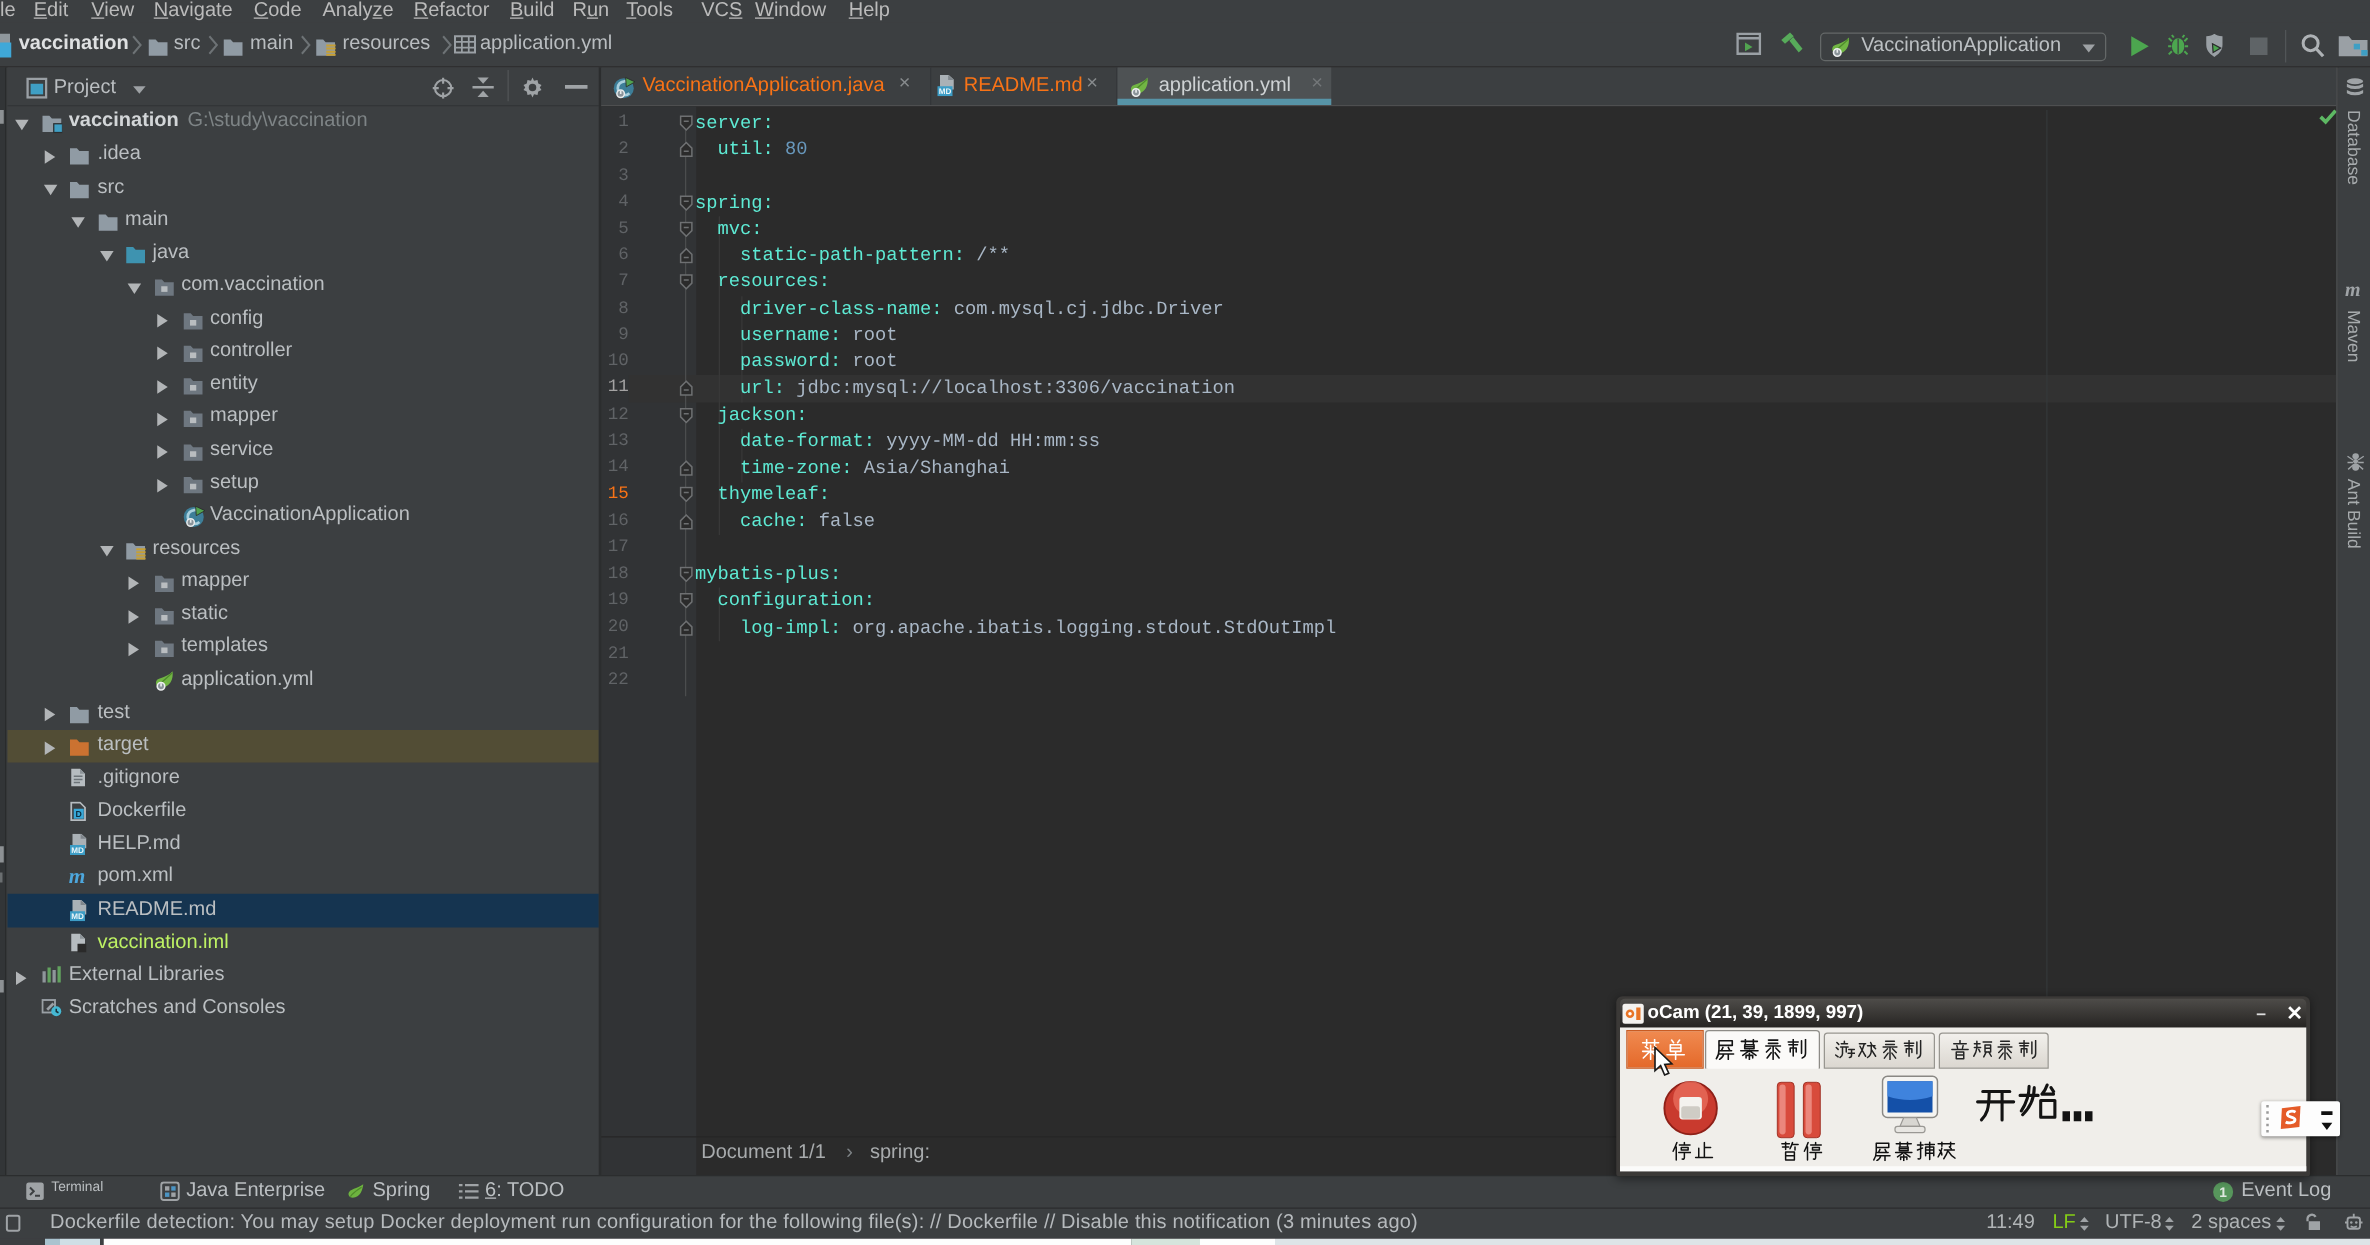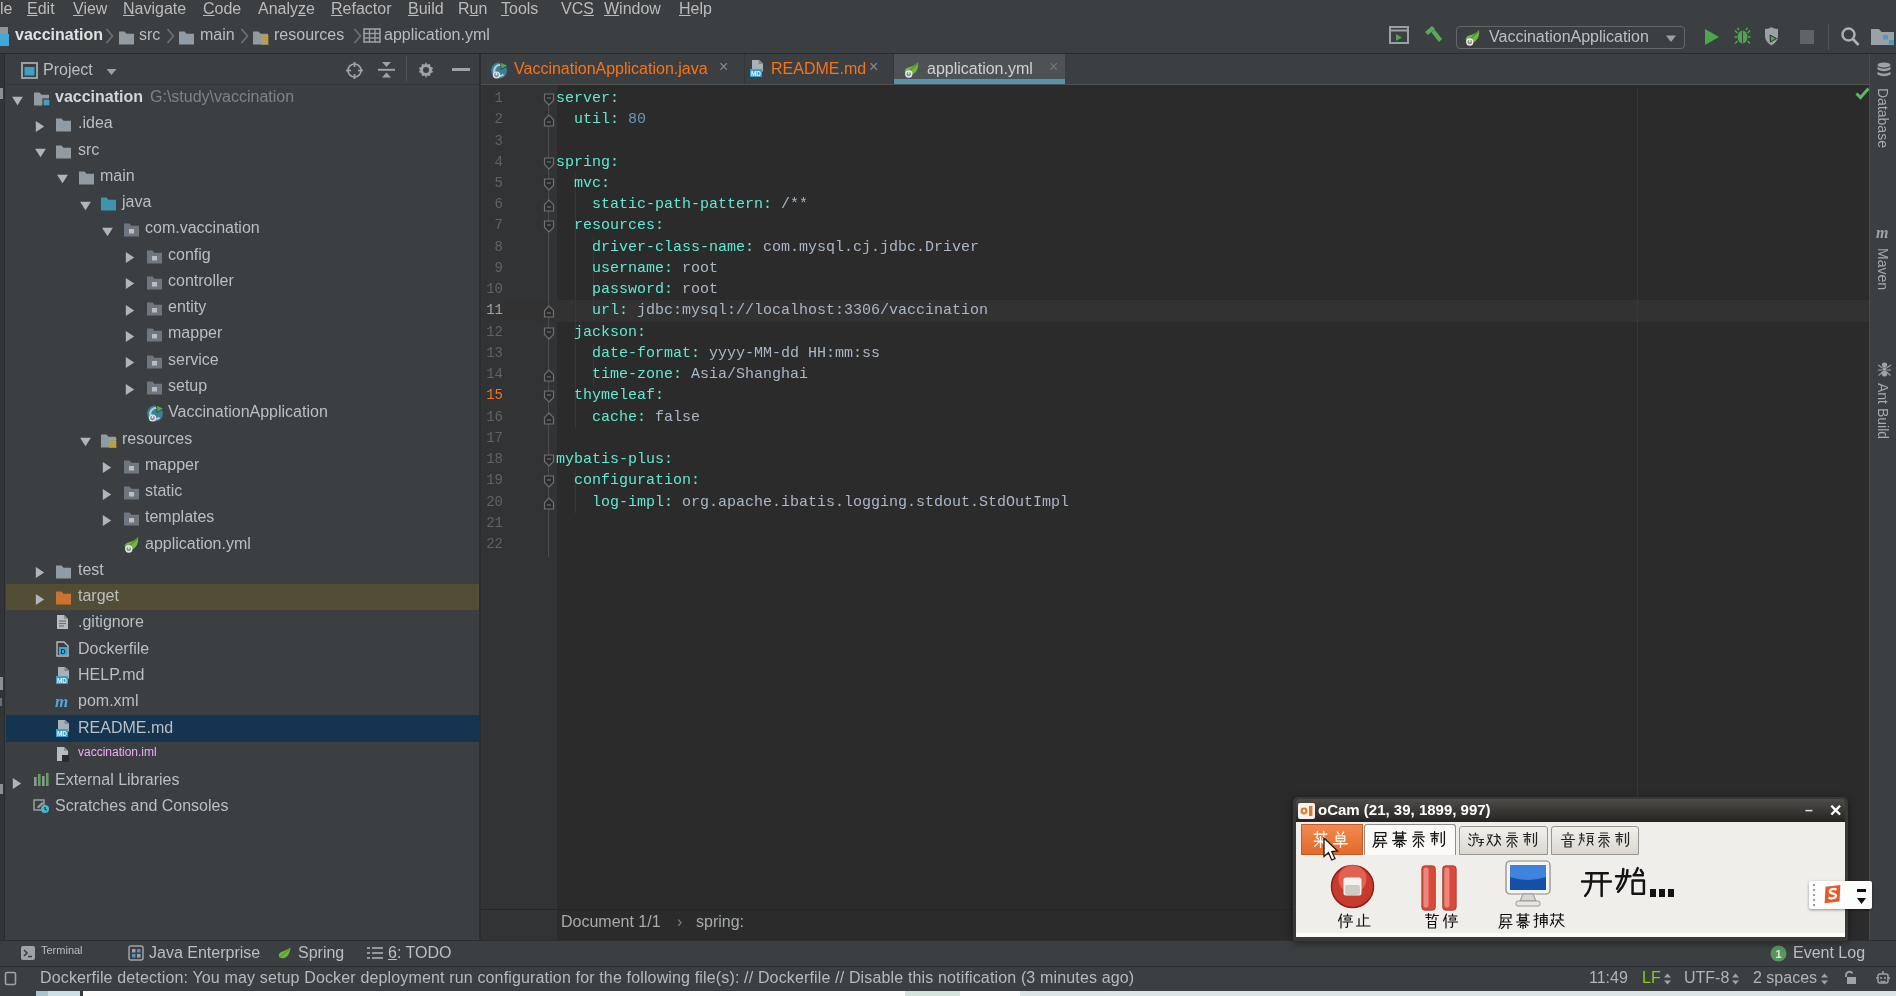--- a/index.html
+++ b/index.html
@@ -402,21 +402,21 @@
       <path d="M9.5 0 l4.5 4 h-4.5 Z" fill="#7f868c"></path>
       <rect x="1" y="9" width="12" height="8" fill="#3d9dc6"></rect>
       <text x="7" y="15.5" font-family="Liberation Sans" font-size="6.5" font-weight="bold" fill="#e8f4f8" text-anchor="middle">MD</text>
     </svg></div>
 <div class="abs" style="left:78px;top:718.5px;color:#bbbfc2;font-size:16px;white-space:nowrap">README.md</div>
 <div class="abs" style="left:55px;top:745.8px"><svg width="15" height="16" viewBox="0 0 15 16">
       <path d="M2 1 h7 l4 4 v10 H2 Z" fill="#b6bcc0"></path>
       <path d="M9 1 l4 4 h-4 Z" fill="#8d9499"></path>
       <rect x="7" y="9" width="7" height="7" fill="#2a2a2a"></rect>
     </svg></div>
-<div class="abs" style="left:78px;top:744.8px;color:#f0abfc;font-size:12px;white-space:nowrap">vaccination.iml</div>
+<div class="abs" style="left:78px;top:744.8px;color:#bef264;font-size:16px;white-space:nowrap">vaccination.iml</div>
 <div class="abs" style="left:11px;top:775.5px"><svg width="12" height="13" viewBox="0 0 10 10">
       <path d="M1.5 0.5 L8.5 5 L1.5 9.5 Z" fill="#b2b5b7"></path>
     </svg></div>
 <div class="abs" style="left:33px;top:772.0px"><svg width="16" height="16" viewBox="0 0 16 16">
       <rect x="1" y="5" width="2.6" height="9" fill="#8f969b"></rect>
       <rect x="5" y="2" width="2.6" height="12" fill="#62a25f"></rect>
       <rect x="9" y="4" width="2.6" height="10" fill="#8f969b"></rect>
       <rect x="13" y="1" width="2.6" height="13" fill="#62a25f"></rect>
     </svg></div>
 <div class="abs" style="left:55px;top:771.0px;color:#bbbfc2;font-size:16px;white-space:nowrap">External Libraries</div>

